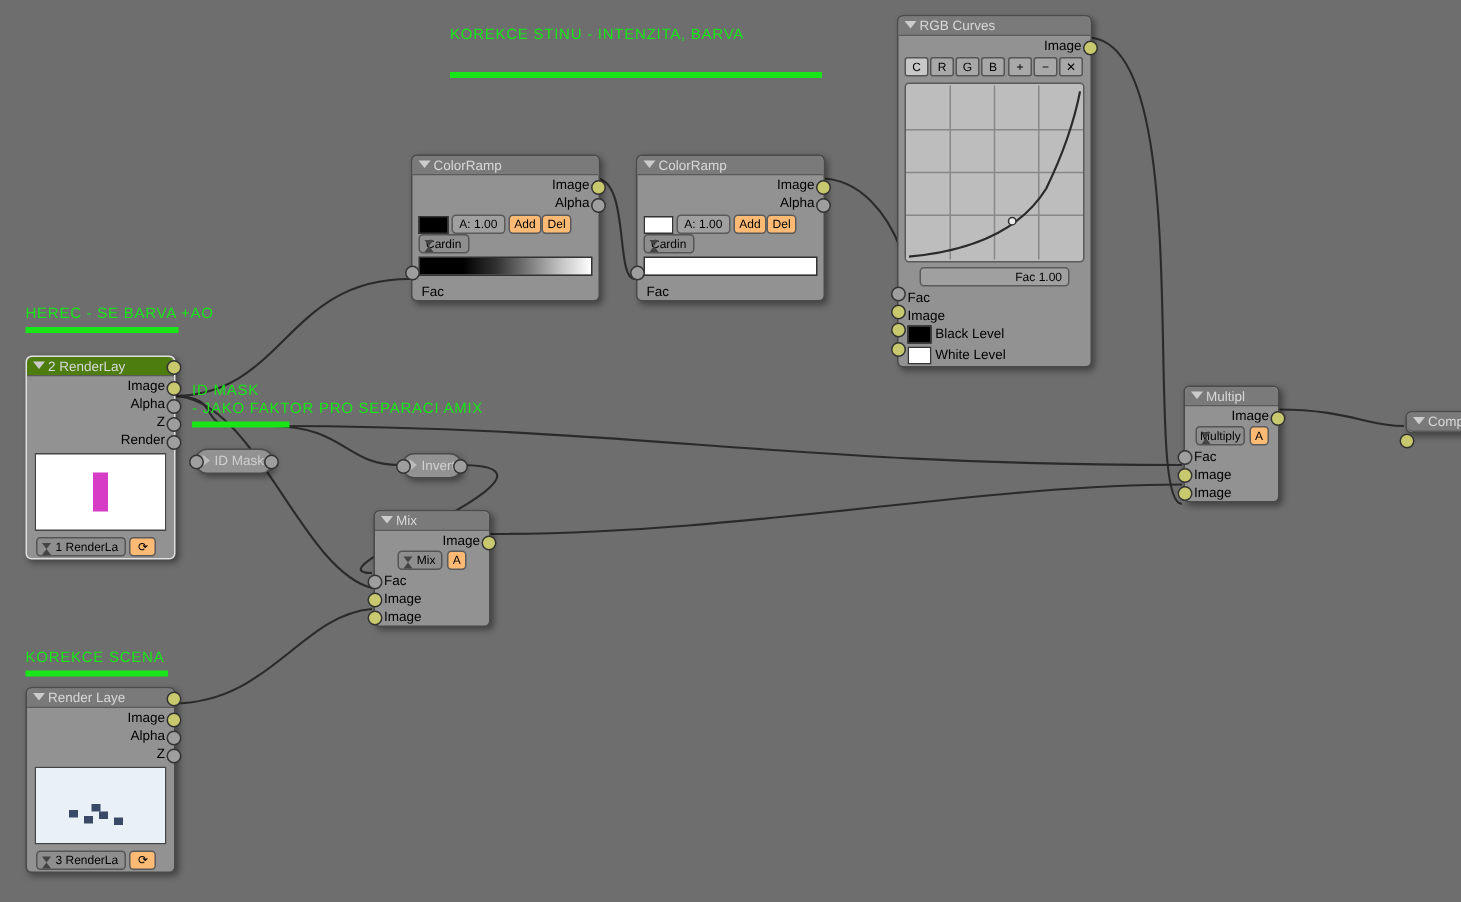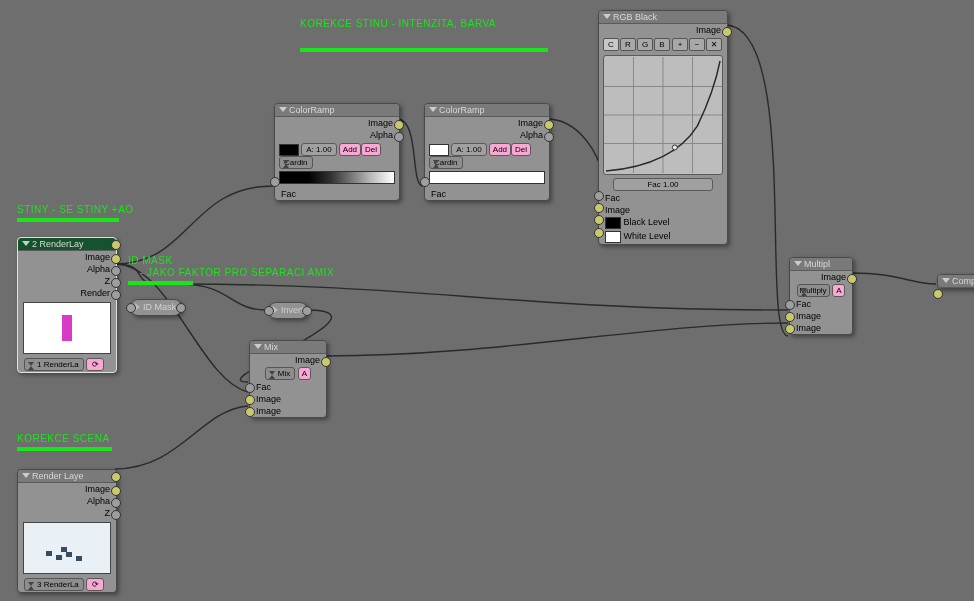--- a/index.html
+++ b/index.html
@@ -1,28 +1,28 @@
 <!DOCTYPE html>
 <html><head>
 <meta charset="utf-8">
 <style>
   html,body{margin:0;padding:0;width:974px;height:601px;background:#6e6e6e;font-family:Arial,Helvetica,sans-serif;font-size:9px;color:#000;overflow:hidden}
   svg.wires{position:absolute;left:0;top:0;width:974px;height:601px;pointer-events:none}
   .node{position:absolute;background:#929292;border:1px solid #4a4a4a;border-radius:4px;box-shadow:2px 2px 4px rgba(0,0,0,.4)}
   .node.active{border:1px solid #e0e0e0}
   .hdr{background:#7a7a7a;border-bottom:1px solid #5a5a5a;border-radius:4px 4px 0 0;padding:1px 4px 1px 14px;position:relative;font-size:9px;color:#d8d8d8}
-  .node.active .hdr{background:#14532d}
+  .node.active .hdr{background:#4d7c0f}
   .tri{position:absolute;left:4px;top:3px;width:0;height:0;border-left:4px solid transparent;border-right:4px solid transparent;border-top:5px solid #ccc}
   .row{padding:1px 6px;font-size:9px;color:#000}
   .row.r{text-align:right}
   .sock{position:absolute;width:8px;height:8px;border-radius:50%;background:#c8c86e;border:1px solid #333}
   .sock.gray{background:#9e9e9e}
   .sock.in{left:-5px}
   .sock.out{right:-5px}
-  .btn{display:inline-block;background:#f9a8d4;border:1px solid #5a5a5a;border-radius:3px;padding:0 3px;font-size:8px;line-height:11px;vertical-align:middle;color:#000}
+  .btn{display:inline-block;background:#fdba74;border:1px solid #5a5a5a;border-radius:3px;padding:0 3px;font-size:8px;line-height:11px;vertical-align:middle;color:#000}
   .field{display:inline-block;background:#a0a0a0;border:1px solid #5a5a5a;border-radius:3px;padding:0 4px;font-size:8px;line-height:11px}
   .menu{display:inline-block;background:#8e8e8e;border:1px solid #555;border-radius:3px;padding:0 4px 0 12px;font-size:8px;line-height:11px;position:relative}
   .menu:before{content:"";position:absolute;left:3px;top:3px;width:0;height:0;border-left:3px solid transparent;border-right:3px solid transparent;border-bottom:4px solid #444;border-top:4px solid #444;height:0}
   .swatch{display:inline-block;width:18px;height:10px;border:1px solid #333;vertical-align:middle}
   .ann{position:absolute;color:#19e619;font-size:10px;letter-spacing:.5px}
   .bar{position:absolute;background:#19e619;height:4px}
   .tiny{font-size:8px}
   .preview{margin:3px auto;background:#fff;border:1px solid #444}
   .curvebox{background:#bdbdbd;border:1px solid #5a5a5a;border-radius:3px;margin:2px 4px;position:relative}
   .tabbtn{display:inline-block;width:14px;height:11px;background:#a8a8a8;border:1px solid #555;font-size:8px;text-align:center;line-height:11px;border-radius:2px;margin-right:1px}
@@ -54,46 +54,46 @@
 
     <path d="M325 356 C 500 356 650 323 788 323"></path>
 
     <path d="M851 273 C 900 273 910 284 936 284"></path>
   </g>
 </svg>
 
 <div class="ann" style="left:300px;top:18px">KOREKCE STINU - INTENZITA, BARVA</div>
 <div class="bar" style="left:300px;top:48px;width:248px"></div>
 
-<div class="ann" style="left:17px;top:204px">STINY - SE STINY +AO</div>
+<div class="ann" style="left:17px;top:204px">HEREC - SE BARVA +AO</div>
 <div class="bar" style="left:17px;top:218px;width:102px"></div>
 
 <div class="ann" style="left:128px;top:255px">ID MASK</div>
-<div class="ann" style="left:140px;top:267px">- JAKO FAKTOR PRO SEPARACI AMIX</div>
+<div class="ann" style="left:128px;top:267px">- JAKO FAKTOR PRO SEPARACI AMIX</div>
 <div class="bar" style="left:128px;top:281px;width:65px"></div>
 
 <div class="ann" style="left:17px;top:433px">KOREKCE SCENA</div>
 <div class="bar" style="left:17px;top:447px;width:95px"></div>
 
 <div class="node active" style="left:17px;top:237px;width:98px">
   <div class="hdr"><span class="tri"></span><span>2 RenderLay</span><span class="sock out" style="top:2px"></span></div>
   <div class="row r"><span>Image</span><span class="sock out" style="top:16px"></span></div>
   <div class="row r"><span>Alpha</span><span class="sock out gray" style="top:28px"></span></div>
   <div class="row r"><span>Z</span><span class="sock out gray" style="top:40px"></span></div>
   <div class="row r"><span>Render</span><span class="sock out gray" style="top:52px"></span></div>
   <div class="preview" style="width:86px;height:50px;position:relative">
     <div style="position:absolute;left:38px;top:12px;width:10px;height:26px;background:#d63cc6"></div>
   </div>
   <div class="row">
     <span class="menu"><span>1 RenderLa</span></span>
     <span class="btn" style="width:10px;text-align:center">⟳</span>
   </div>
 </div>
 
-<div class="node" style="left:17px;top:469px;width:98px">
+<div class="node" style="left:17px;top:458px;width:98px">
   <div class="hdr"><span class="tri"></span><span>Render Laye</span><span class="sock out" style="top:2px"></span></div>
   <div class="row r"><span>Image</span><span class="sock out" style="top:16px"></span></div>
   <div class="row r"><span>Alpha</span><span class="sock out gray" style="top:28px"></span></div>
   <div class="row r"><span>Z</span><span class="sock out gray" style="top:40px"></span></div>
   <div class="preview" style="width:86px;height:50px;background:#eaf1f6;position:relative">
     <div style="position:absolute;left:22px;top:28px;width:44px;height:12px">
       <span style="position:absolute;left:0;top:0;width:6px;height:5px;background:#3a4a66"></span>
       <span style="position:absolute;left:10px;top:4px;width:6px;height:5px;background:#3a4a66"></span>
       <span style="position:absolute;left:20px;top:1px;width:6px;height:5px;background:#3a4a66"></span>
       <span style="position:absolute;left:30px;top:5px;width:6px;height:5px;background:#3a4a66"></span>
@@ -156,21 +156,21 @@
   <div class="row" style="text-align:center">
     <span class="menu">Mix</span>
     <span class="btn">A</span>
   </div>
   <div class="row"><span class="sock in gray" style="top:42px"></span><span>Fac</span></div>
   <div class="row"><span class="sock in" style="top:54px"></span><span>Image</span></div>
   <div class="row"><span class="sock in" style="top:66px"></span><span>Image</span></div>
 </div>
 
 <div class="node" style="left:598px;top:10px;width:128px">
-  <div class="hdr"><span class="tri"></span><span>RGB Black</span></div>
+  <div class="hdr"><span class="tri"></span><span>RGB Curves</span></div>
   <div class="row r"><span>Image</span><span class="sock out" style="top:16px"></span></div>
   <div class="row" style="padding:2px 4px">
     <span class="tabbtn" style="background:#c8c8c8">C</span><span class="tabbtn">R</span><span class="tabbtn">G</span><span class="tabbtn">B</span>
     <span style="float:right">
       <span class="tabbtn">+</span><span class="tabbtn">−</span><span class="tabbtn">✕</span>
     </span>
   </div>
   <div class="curvebox" style="height:118px">
     <svg viewBox="0 0 120 118" style="width:100%;height:100%">
       <g stroke="#888" stroke-width="1">
@@ -178,31 +178,31 @@
           <line x1="60" y1="0" x2="60" y2="118"></line>
           <line x1="90" y1="0" x2="90" y2="118"></line>
         <line x1="0" y1="30" x2="120" y2="30"></line>
           <line x1="0" y1="59" x2="120" y2="59"></line>
           <line x1="0" y1="88" x2="120" y2="88"></line>
       </g>
       <path d="M2 116 Q 70 110 95 70 Q 112 35 118 4" stroke="#2a2a2a" stroke-width="1.5" fill="none"></path>
       <circle cx="72" cy="92" r="2.5" fill="#eee" stroke="#333"></circle>
     </svg>
   </div>
-  <div class="row" style="text-align:center"><span class="field" style="width:90px;text-align:center">Fac 1.00</span></div>
+  <div class="row" style="text-align:center"><span class="field" style="width:90px;text-align:right">Fac 1.00</span></div>
   <div class="row"><span class="sock in gray" style="top:180px"></span><span>Fac</span></div>
   <div class="row"><span class="sock in" style="top:192px"></span><span>Image</span></div>
   <div class="row"><span class="sock in" style="top:204px"></span><span class="swatch" style="background:#000;width:14px"></span> <span>Black Level</span></div>
   <div class="row"><span class="sock in" style="top:217px"></span><span class="swatch" style="background:#fff;width:14px"></span> <span>White Level</span></div>
 </div>
 
 <div class="node" style="left:789px;top:257px;width:62px">
   <div class="hdr"><span class="tri"></span><span>Multipl</span></div>
   <div class="row r"><span>Image</span><span class="sock out" style="top:16px"></span></div>
-  <div class="row" style="text-align:center">
+  <div class="row" style="text-align:right">
     <span class="menu tiny" style="padding:0 2px">Multiply</span>
     <span class="btn tiny">A</span>
   </div>
   <div class="row"><span class="sock in gray" style="top:42px"></span><span>Fac</span></div>
   <div class="row"><span class="sock in" style="top:54px"></span><span>Image</span></div>
   <div class="row"><span class="sock in" style="top:66px"></span><span>Image</span></div>
 </div>
 
 <div class="node" style="left:937px;top:274px;width:50px">
   <div class="hdr" style="border-radius:4px"><span class="tri"></span><span>Compo:</span></div>

